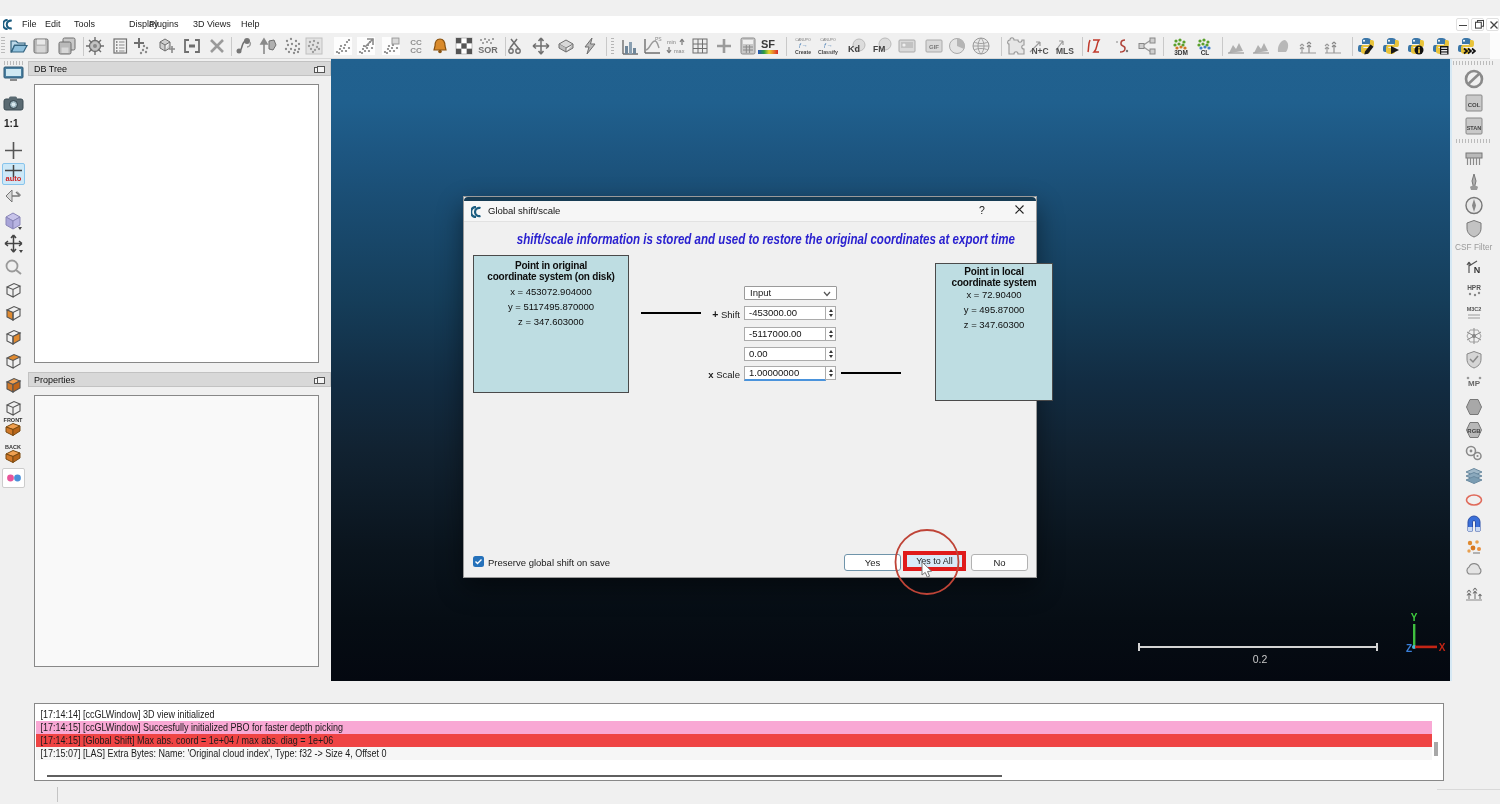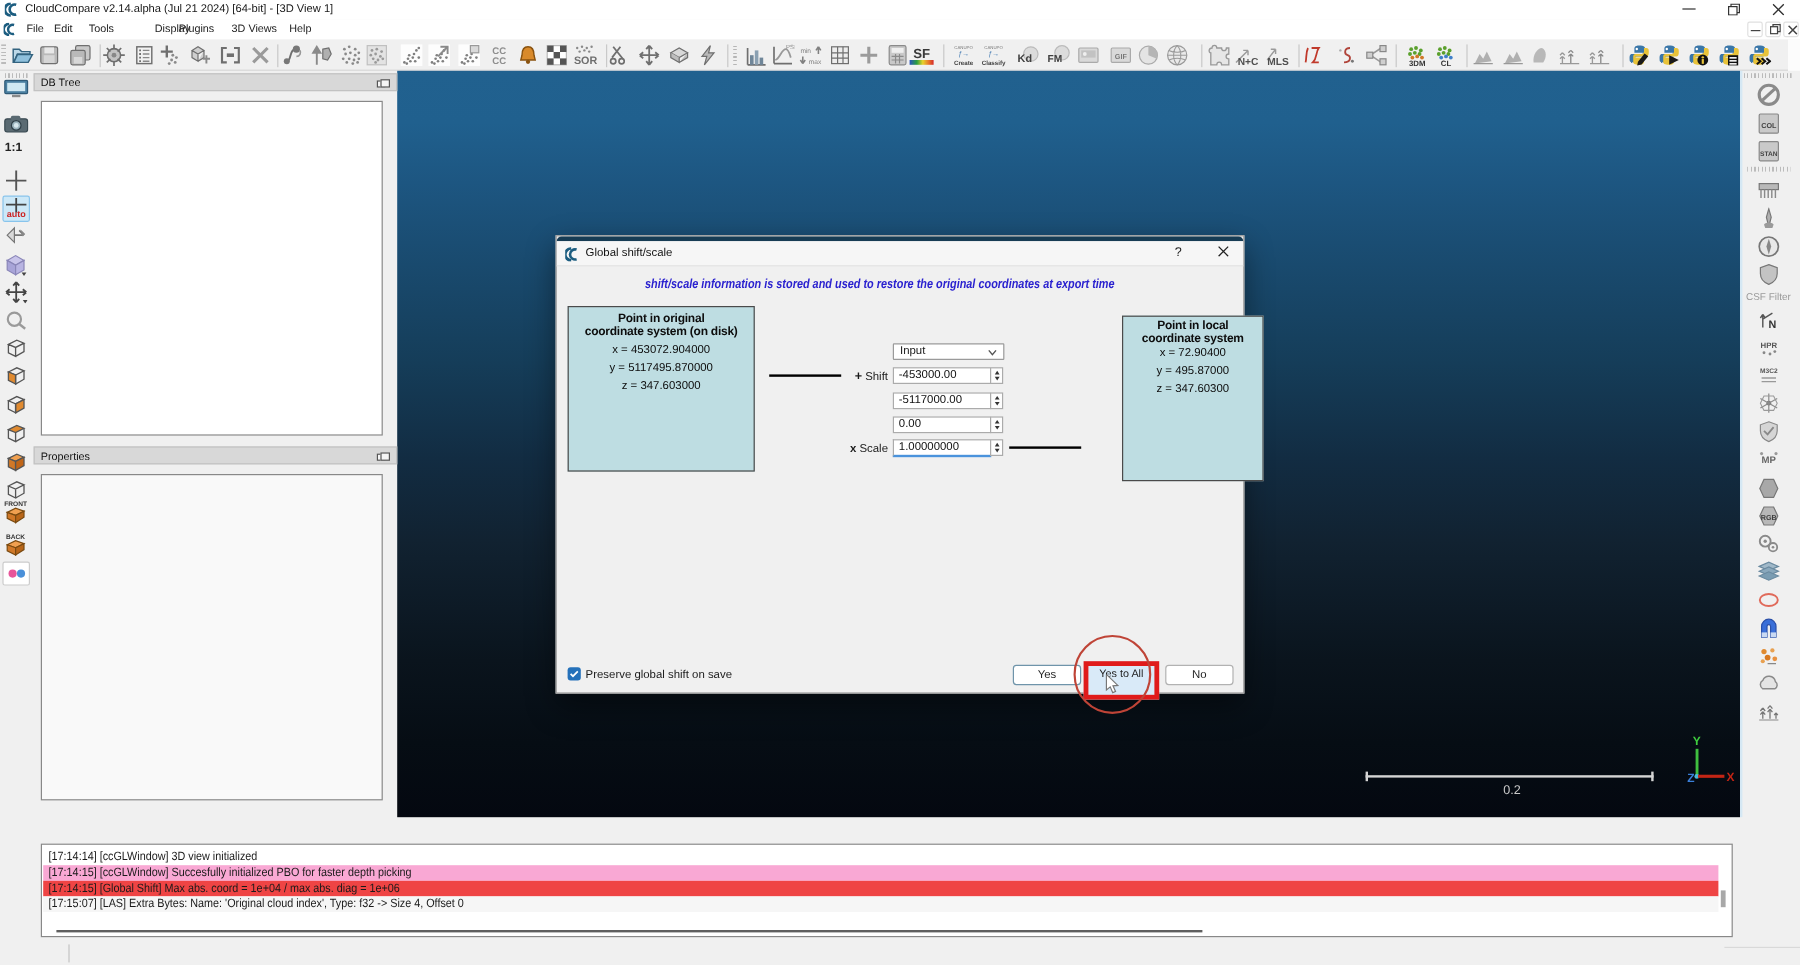--- a/index.html
+++ b/index.html
@@ -32,35 +32,20 @@
 .tval{font-size:9.5px;}
 .spin{position:absolute;left:280px;width:82px;height:14px;background:#fff;border:1px solid #ababab;font-size:9.5px;line-height:12px;padding-left:4px;color:#111;}
 .spbtn{position:absolute;left:361px;width:11px;height:14px;background:#fdfdfd;border:1px solid #ababab;}
 .spbtn:before{content:"";position:absolute;left:2.5px;top:2px;border-left:2.5px solid transparent;border-right:2.5px solid transparent;border-bottom:3.5px solid #333;}
 .spbtn:after{content:"";position:absolute;left:2.5px;bottom:2px;border-left:2.5px solid transparent;border-right:2.5px solid transparent;border-top:3.5px solid #333;}
 .blkline{position:absolute;height:2px;background:#000;}
 .dbtn{position:absolute;top:357px;height:17px;background:#fff;border:1px solid #b2b2b2;border-radius:3px;text-align:center;font-size:9.5px;line-height:15px;color:#222;}
 </style></head>
 <body>
 <div id="page">
-<div class="abs" id="titlebar">
-<svg class="abs" style="left:4px;top:2px;" width="13" height="12" viewBox="0 0 13 12">
-        <path d="M5 1 A5 5 0 1 0 5 11" fill="none" stroke="#1c5d80" stroke-width="2.4"></path>
-        <path d="M9.5 2 A4.2 4.2 0 1 0 9.5 10" fill="none" stroke="#1c5d80" stroke-width="2.2"></path>
-      </svg>
-<div class="abs" style="left:21px;top:2px;font-size:9.3px;color:#191919;">CloudCompare v2.14.alpha (Jul 21 2024) [64-bit] - [3D View 1]</div>
-<div class="abs" style="left:1402px;top:7px;width:11px;height:1.3px;background:#333;"></div>
-<svg class="abs" style="left:1440px;top:3px;" width="10" height="10" viewBox="0 0 10 10">
-        <rect x="0.5" y="2.5" width="7" height="7" fill="none" stroke="#333" stroke-width="1"></rect>
-        <path d="M2.5 2.5 L2.5 0.5 L9.5 0.5 L9.5 7.5 L7.5 7.5" fill="none" stroke="#333" stroke-width="1"></path>
-      </svg>
-<svg class="abs" style="left:1477px;top:3px;" width="10" height="10" viewBox="0 0 10 10">
-        <path d="M0.5 0.5 L9.5 9.5 M9.5 0.5 L0.5 9.5" stroke="#333" stroke-width="1.1"></path>
-      </svg>
-</div>
 <div class="abs" id="menubar">
 <svg class="abs" style="left:3px;top:3px;" width="12" height="11" viewBox="0 0 13 12">
         <path d="M5 1 A5 5 0 1 0 5 11" fill="none" stroke="#1c5d80" stroke-width="2.4"></path>
         <path d="M9.5 2 A4.2 4.2 0 1 0 9.5 10" fill="none" stroke="#1c5d80" stroke-width="2.2"></path>
       </svg>
 <span class="mitem" style="left:22px;">File</span>
 <span class="mitem" style="left:45px;">Edit</span>
 <span class="mitem" style="left:74px;">Tools</span>
 <span class="mitem" style="left:108px;margin-left:21px;">Display</span>
 <span class="mitem" style="left:149px;">Plugins</span>
@@ -664,21 +649,21 @@
 <div class="abs" id="dlgtitle"></div>
 <svg class="abs" style="left:7px;top:9px;" width="13" height="12" viewBox="0 0 13 12">
         <path d="M5 1 A5 5 0 1 0 5 11" fill="none" stroke="#1c5d80" stroke-width="2.4"></path>
         <path d="M9.5 2 A4.2 4.2 0 1 0 9.5 10" fill="none" stroke="#1c5d80" stroke-width="2.2"></path>
       </svg>
 <div class="abs" style="left:24px;top:8px;font-size:9.5px;color:#111;">Global shift/scale</div>
 <div class="abs" style="left:515px;top:7px;font-size:10.5px;color:#222;">?</div>
 <svg class="abs" style="left:551px;top:8px;" width="9" height="9" viewBox="0 0 9 9">
         <path d="M0.5 0.5 L8.5 8.5 M8.5 0.5 L0.5 8.5" stroke="#222" stroke-width="1.1"></path>
       </svg>
-<div class="abs" style="left:0;top:34px;width:572px;text-align:left;color:#2a21cf;font-size:11px;font-style:italic;font-weight:bold;padding-left:32px;"><span style="display:inline-block;transform:scaleX(0.825);transform-origin:50% 50%;white-space:nowrap;">shift/scale information is stored and used to restore the original coordinates at export time</span></div>
+<div class="abs" style="left:0;top:34px;width:572px;text-align:left;color:#2a21cf;font-size:14px;font-style:italic;font-weight:bold;"><span style="display:inline-block;transform:scaleX(0.825);transform-origin:50% 50%;white-space:nowrap;">shift/scale information is stored and used to restore the original coordinates at export time</span></div>
 <div class="abs tealbox" style="left:9px;top:58px;width:156px;height:138px;">
   <div style="margin-top:4px;line-height:11px;"><b>Point in original<br>coordinate system (on disk)</b></div>
   <div class="tval" style="margin-top:2px;line-height:15px;">x = 453072.904000<br>y = 5117495.870000<br>z = 347.603000</div>
 </div>
 <div class="abs tealbox" style="left:471px;top:66px;width:118px;height:138px;">
   <div style="margin-top:2px;line-height:11px;"><b>Point in local<br>coordinate system</b></div>
   <div class="tval" style="margin-top:-1px;line-height:15px;">x = 72.90400<br>y = 495.87000<br>z = 347.60300</div>
 </div>
 <div class="blkline" style="left:177px;top:115px;width:60px;"></div>
 <div class="blkline" style="left:377px;top:175px;width:60px;"></div>
@@ -694,20 +679,20 @@
 <div class="spin" style="top:150px;">0.00</div>
       <div class="spbtn" style="top:150px;"></div>
 <div class="spin" style="top:169px;border-bottom:2px solid #4a93dc;height:15px;">1.00000000</div>
       <div class="spbtn" style="top:169px;"></div>
 <div class="abs" style="left:9px;top:359px;width:11px;height:11px;background:#2571ba;border-radius:2.5px;"><svg width="11" height="11" viewBox="0 0 11 11">
           <path d="M2.5 5.5 L4.5 7.5 L8.5 3.5" fill="none" stroke="#fff" stroke-width="1.4"></path>
         </svg></div>
 <div class="abs" style="left:24px;top:360px;font-size:9.5px;">Preserve global shift on save</div>
 <div class="dbtn" style="left:380px;width:57px;border-color:#6f94aa;">Yes</div>
 <div class="dbtn" style="left:507px;width:57px;">No</div>
-<div class="abs" style="left:439px;top:354px;width:63px;height:32px;border:4px solid #e01b1b;background:#d9eaf8;text-align:center;font-size:9px;line-height:12px;color:#222;">Yes to All</div>
+<div class="abs" style="left:439px;top:354px;width:63px;height:20px;border:4px solid #e01b1b;background:#d9eaf8;text-align:center;font-size:9px;line-height:12px;color:#222;">Yes to All</div>
 </div>
 <svg class="abs" style="left:880px;top:515px;" width="110" height="110" viewBox="0 0 110 110">
       <ellipse cx="47" cy="47" rx="31.5" ry="32" fill="none" stroke="#bf4437" stroke-width="1.8"></ellipse>
     </svg>
 <svg class="abs" style="left:921px;top:562px;" width="14" height="18" viewBox="0 0 14 18">
       <path d="M1 0 L1 13 L4.2 10.4 L6.3 15.2 L8.6 14.2 L6.5 9.5 L10.5 9.2 Z" fill="#fff" stroke="#777" stroke-width="1"></path>
     </svg>
 </div>
 </body></html>

